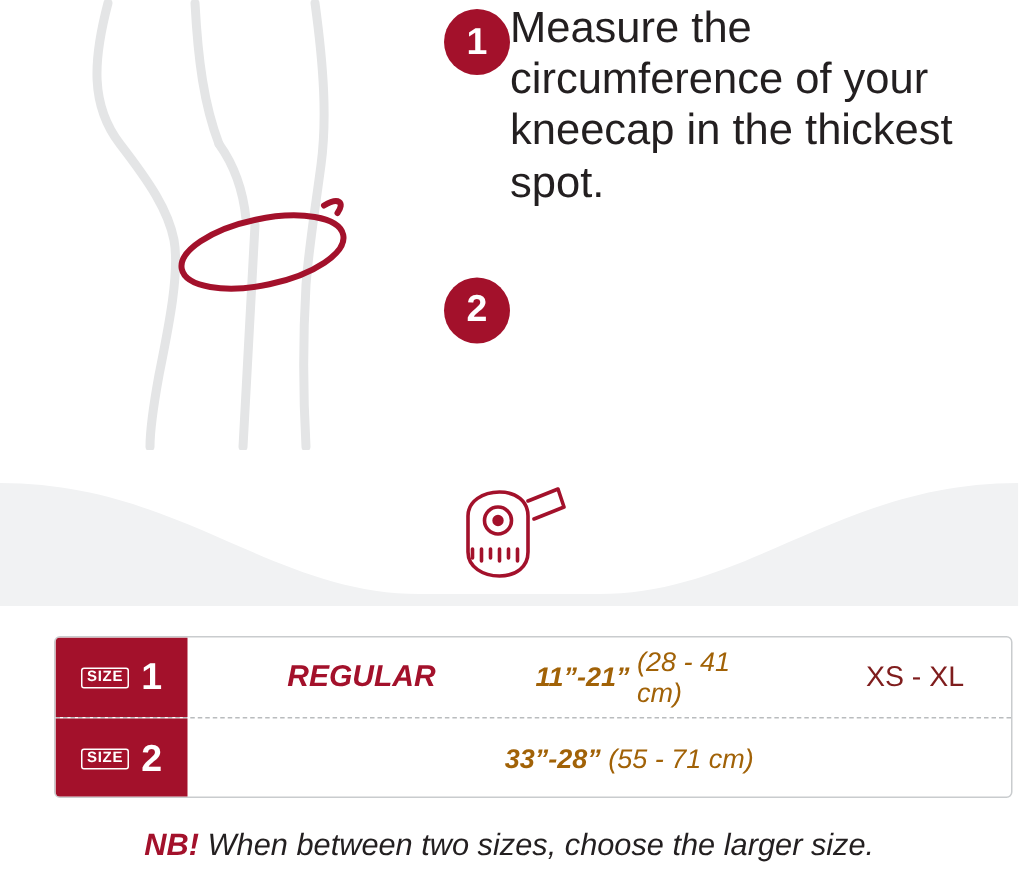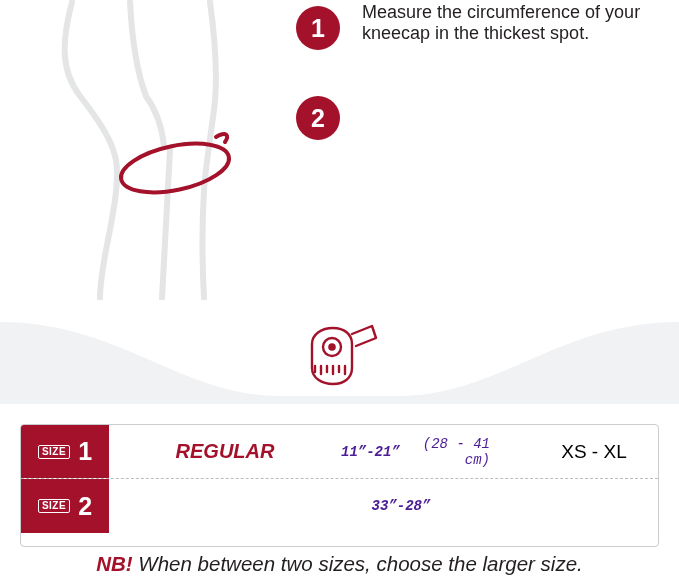--- a/index.html
+++ b/index.html
@@ -57,23 +57,22 @@
     color: #ffffff;
     font-size: 25px;
     font-weight: bold;
     display: flex;
     align-items: center;
     justify-content: center;
     margin-top: 4px;
     font-family: "Liberation Sans", sans-serif;
   }
   .step-text {
-    margin-left: 22px;
     color: #231f20;
-    font-size: 18px;
+    font-size: 29px;
     line-height: 1.18;
     font-family: "Liberation Sans", sans-serif;
   }
   .step-1 { margin-top: 2px; }
   .step-2 { margin-top: 42px; }
 
   
   .band {
     position: absolute;
     left: 0;
@@ -89,30 +88,29 @@
     position: absolute;
     left: 302px;
     top: 22px;
     width: 80px;
     height: 68px;
   }
 
   
   .chart {
     position: absolute;
-    left: 20px;
+    left: 36px;
     top: 424px;
     width: 639px;
-    height: 123px;
+    height: 108px;
     border: 1px solid #c9ccce;
     border-radius: 4px;
     box-sizing: border-box;
     background: #ffffff;
     overflow: hidden;
-    text-align: right;
   }
   .chart-row {
     display: flex;
     align-items: stretch;
     height: 54px;
     box-sizing: border-box;
   }
   .chart-row.first {
     border-bottom: 1px dashed #b9bcbe;
   }
@@ -151,37 +149,36 @@
     width: 192px;
     justify-content: center;
     color: #a3112b;
     font-size: 20px;
     font-weight: bold;
     font-style: italic;
   }
   .cell-range {
     flex: 1 1 auto;
     justify-content: center;
-    color: #4c1d95;
-    font-size: 14px;
-    font-style: italic;
-    font-family: Liberation Mono, monospace;
+    color: #a16207;
+    font-size: 18px;
+    font-style: italic;
   }
   .cell-range .inch {
     font-weight: bold;
     margin-right: 5px;
   }
   .cell-range .cm {
     font-weight: normal;
   }
   .cell-letters {
     flex: 0 0 auto;
     width: 168px;
     justify-content: center;
-    color: #000000;
+    color: #7f1d1d;
     font-size: 19px;
   }
 
   
   .note {
     position: absolute;
     left: 0;
     top: 552px;
     width: 679px;
     text-align: center;
@@ -270,20 +267,21 @@
       <div class="cell cell-letters">XS - XL</div>
     </div>
 
     <div class="chart-row">
       <div class="size-tab">
         <span class="size-word">SIZE</span>
         <span class="size-num">2</span>
       </div>
       <div class="cell cell-range">
         <span class="inch">33”-28”</span>
+        <span class="cm">(55 - 71 cm)</span>
       </div>
     </div>
 
   </div>
 
   <div class="note">
     <span class="nb">NB!</span><span> When between two sizes, choose the larger size.</span>
   </div>
 
 </div>

